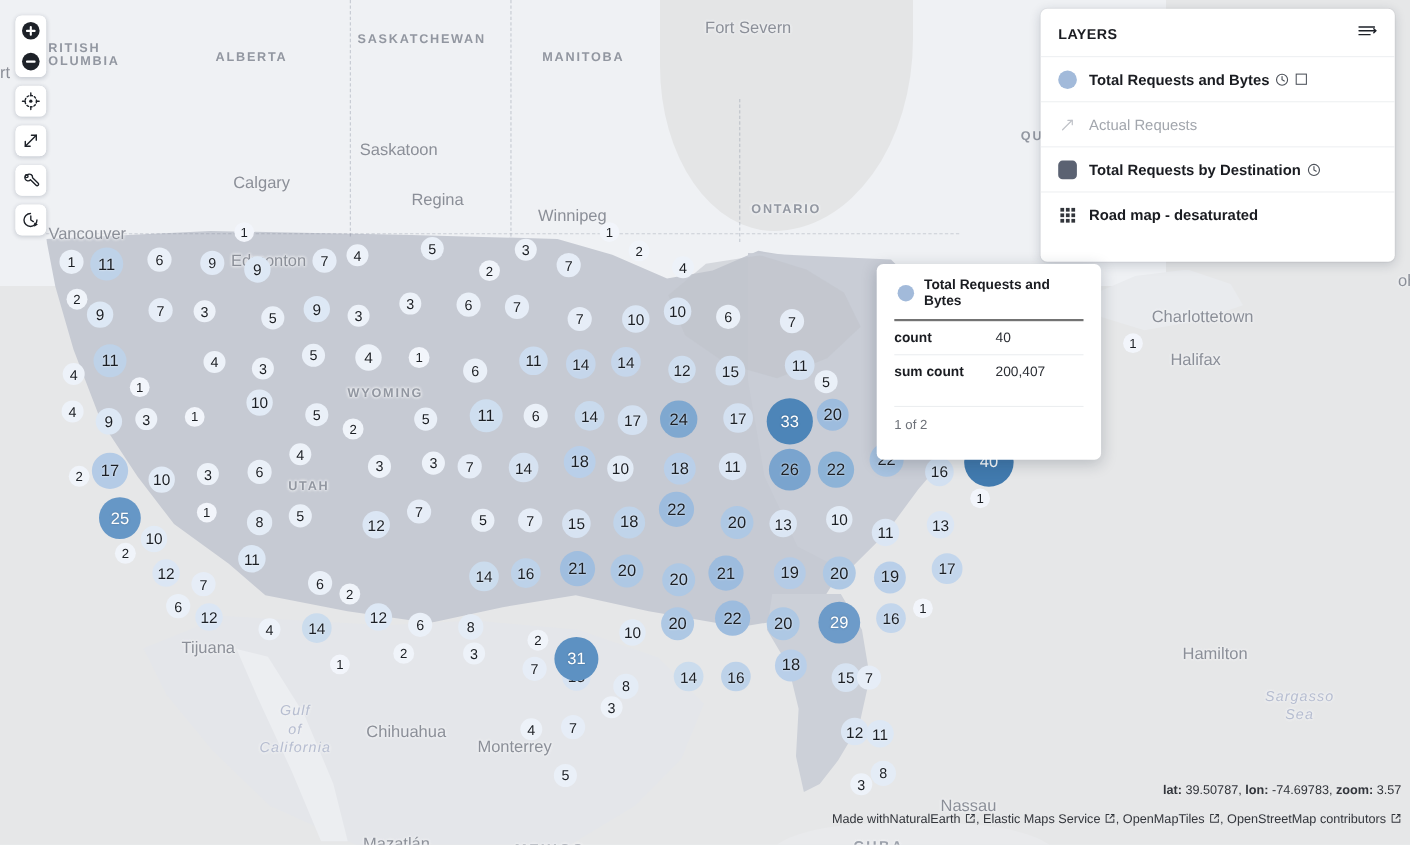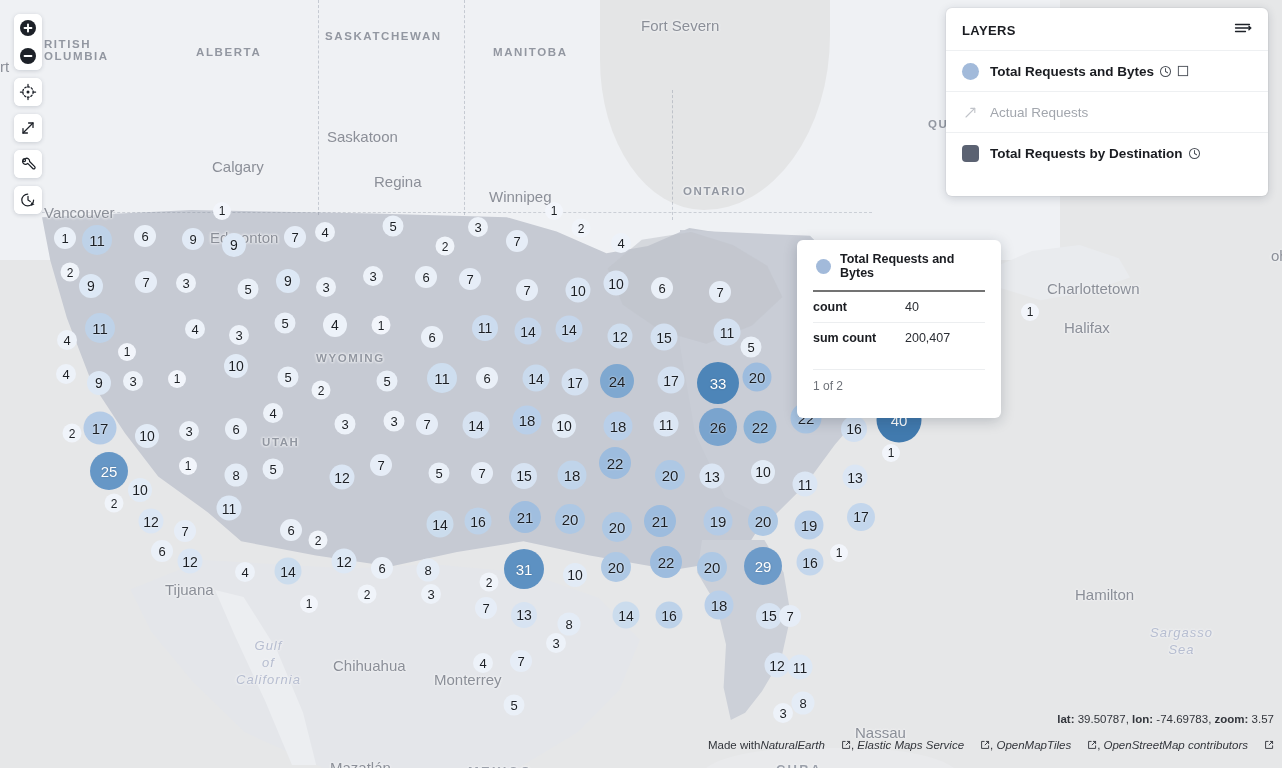--- a/index.html
+++ b/index.html
@@ -269,21 +269,21 @@
     z-index: 30;
   }
   #coords b { font-weight: 700; }
   #attribution {
     position: absolute; right: 8px; top: 739px;
     font-size: 11.5px; color: #32353b;
     z-index: 30; display: flex; align-items: center; gap: 0;
   }
   #attribution a {
     color: #32353b; text-decoration: none;
-    display: inline-flex; align-items: center; gap: 16px; font-style: italic;
+    display: inline-flex; align-items: center; gap: 4px;
   }
   .ext-icon { display:inline-block; vertical-align:-1px; }
 </style>
 </head>
 <body>
 
 <div id="app">
 
   <div id="map-canvas">
     <div class="ocean"></div>
@@ -458,21 +458,21 @@
         <div class="cluster" style="left: 440px; top: 524px; width: 27px; height: 27px; background: rgb(203, 220, 237); font-size: 14px;">14</div>
         <div class="cluster" style="left: 478px; top: 521px; width: 27px; height: 27px; background: rgb(189, 210, 233); font-size: 14px;">16</div>
         <div class="cluster" style="left: 525px; top: 517px; width: 32px; height: 32px; background: rgb(160, 190, 223); font-size: 15px;">21</div>
         <div class="cluster" style="left: 570px; top: 519px; width: 30px; height: 30px; background: rgb(174, 200, 228); font-size: 15px;">20</div>
         <div class="cluster" style="left: 617px; top: 527px; width: 30px; height: 30px; background: rgb(174, 200, 228); font-size: 15px;">20</div>
         <div class="cluster" style="left: 660px; top: 521px; width: 32px; height: 32px; background: rgb(157, 188, 222); font-size: 15px;">21</div>
         <div class="cluster" style="left: 718px; top: 521px; width: 29px; height: 29px; background: rgb(180, 203, 230); font-size: 15px;">19</div>
         <div class="cluster" style="left: 763px; top: 521px; width: 30px; height: 30px; background: rgb(174, 200, 228); font-size: 15px;">20</div>
         <div class="cluster" style="left: 809px; top: 525px; width: 29px; height: 29px; background: rgb(185, 207, 233); font-size: 15px;">19</div>
         <div class="cluster" style="left: 861px; top: 517px; width: 28px; height: 28px; background: rgb(195, 214, 236); font-size: 14px;">17</div>
-        <div class="cluster dark" style="left: 524px; top: 569px; width: 40px; height: 40px; background: rgb(93, 145, 194); font-size: 15px;">31</div>
+        <div class="cluster dark" style="left: 524px; top: 599px; width: 40px; height: 40px; background: rgb(93, 145, 194); font-size: 15px;">31</div>
         <div class="cluster" style="left: 575px; top: 575px; width: 24px; height: 24px; background: rgb(226, 235, 246); font-size: 14px;">10</div>
         <div class="cluster" style="left: 616px; top: 567px; width: 30px; height: 30px; background: rgb(174, 200, 228); font-size: 15px;">20</div>
         <div class="cluster" style="left: 666px; top: 562px; width: 32px; height: 32px; background: rgb(157, 188, 222); font-size: 15px;">22</div>
         <div class="cluster" style="left: 712px; top: 567px; width: 30px; height: 30px; background: rgb(174, 200, 228); font-size: 15px;">20</div>
         <div class="cluster dark" style="left: 763px; top: 566px; width: 38px; height: 38px; background: rgb(109, 155, 201); font-size: 15px;">29</div>
         <div class="cluster" style="left: 810px; top: 562px; width: 27px; height: 27px; background: rgb(195, 214, 236); font-size: 14px;">16</div>
         <div class="cluster" style="left: 839px; top: 553px; width: 18px; height: 18px; background: rgb(242, 245, 251); font-size: 12px;">1</div>
         <div class="cluster" style="left: 309px; top: 604px; width: 18px; height: 18px; background: rgb(242, 245, 251); font-size: 12px;">1</div>
         <div class="cluster" style="left: 367px; top: 594px; width: 19px; height: 19px; background: rgb(240, 244, 250); font-size: 12px;">2</div>
         <div class="cluster" style="left: 569px; top: 624px; width: 23px; height: 23px; background: rgb(228, 236, 246); font-size: 13px;">8</div>
@@ -615,20 +615,38 @@
             <span style="display: inline-flex; align-items: center;">
               <svg width="13" height="13" viewBox="0 0 14 14">
                 <g fill="none" stroke="#4c5159" stroke-width="1.1" stroke-linecap="round">
                   <circle cx="7" cy="7" r="5.4"></circle>
                   <path d="M7 3.8V7l2.2 1.3"></path>
                 </g>
               </svg>
             </span>
           </span>
         </div>
+        <div class="lp-row">
+          <span class="lp-icon-wrap">
+            <svg width="15" height="15" viewBox="0 0 15 15">
+              <rect x="1" y="1" width="3.4" height="3.4" fill="#32353b"></rect>
+              <rect x="6" y="1" width="3.4" height="3.4" fill="#32353b"></rect>
+              <rect x="11" y="1" width="3.4" height="3.4" fill="#32353b"></rect>
+              <rect x="1" y="6" width="3.4" height="3.4" fill="#32353b"></rect>
+              <rect x="6" y="6" width="3.4" height="3.4" fill="#32353b"></rect>
+              <rect x="11" y="6" width="3.4" height="3.4" fill="#32353b"></rect>
+              <rect x="1" y="11" width="3.4" height="3.4" fill="#32353b"></rect>
+              <rect x="6" y="11" width="3.4" height="3.4" fill="#32353b"></rect>
+              <rect x="11" y="11" width="3.4" height="3.4" fill="#32353b"></rect>
+            </svg>
+          </span>
+          <span class="lp-label">
+            <span>Road map - desaturated</span>
+          </span>
+        </div>
       </div>
     <div class="lp-foot"></div>
   </div>
 
 
   <div id="feature-popup">
     <div class="fp-head">
       <span class="fp-dot" id="fp-dot" style="background: rgb(162, 186, 218);"></span>
       <span class="fp-title">Total Requests and Bytes</span>
     </div>

